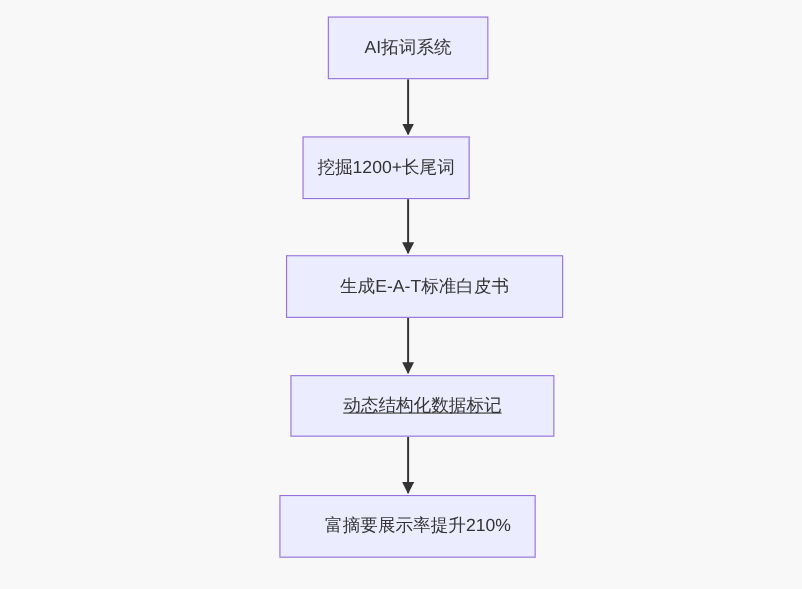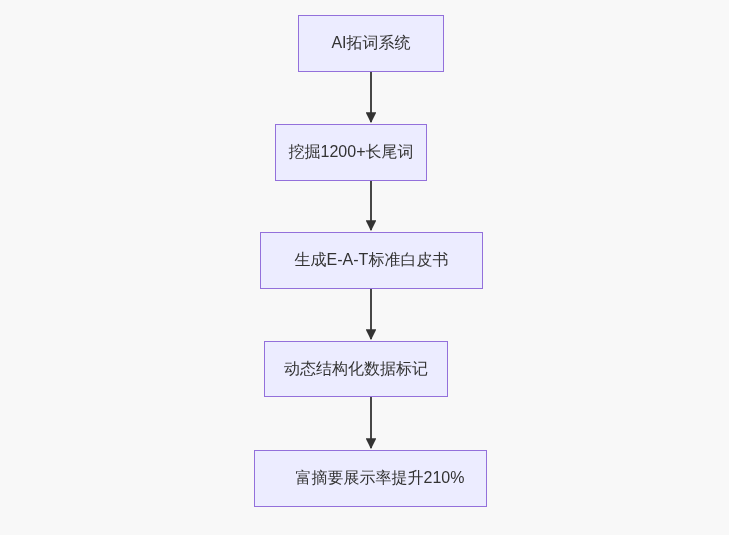--- a/index.html
+++ b/index.html
@@ -45,22 +45,22 @@
     color: var(--text);
     font-size: 16px;
     display: flex;
     align-items: center;
     justify-content: center;
     text-align: right;
     white-space: nowrap;
   }
   .n1 { left: 298px; top: 15px;  width: 146px; height: 57px; }
   .n2 { left: 275px; top: 124px; width: 152px; height: 57px; }
-  .n3 { left: 260px; top: 232px; width: 223px; height: 57px; }
-  .n4 { left: 264px; top: 341px; width: 184px; height: 56px; }
+  .n3 { left: 260px; top: 232px; width: 252px; height: 57px; }
+  .n4 { left: 264px; top: 341px; width: 240px; height: 56px; text-decoration: underline; }
   .n5 { left: 254px; top: 450px; width: 233px; height: 57px; padding-left: 19px; }
 </style>
 </head>
 <body>
 
 <div class="canvas">
 
   <svg class="edges" width="729" height="535">
     <defs>
       <marker id="ah" viewBox="0 0 10 10" refX="9" refY="5" markerWidth="6" markerHeight="6" orient="auto-start-reverse">

